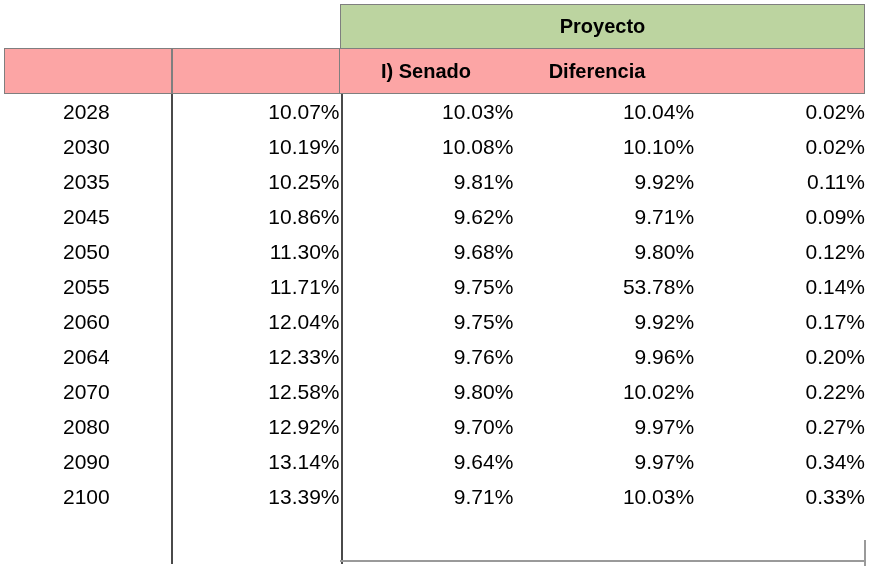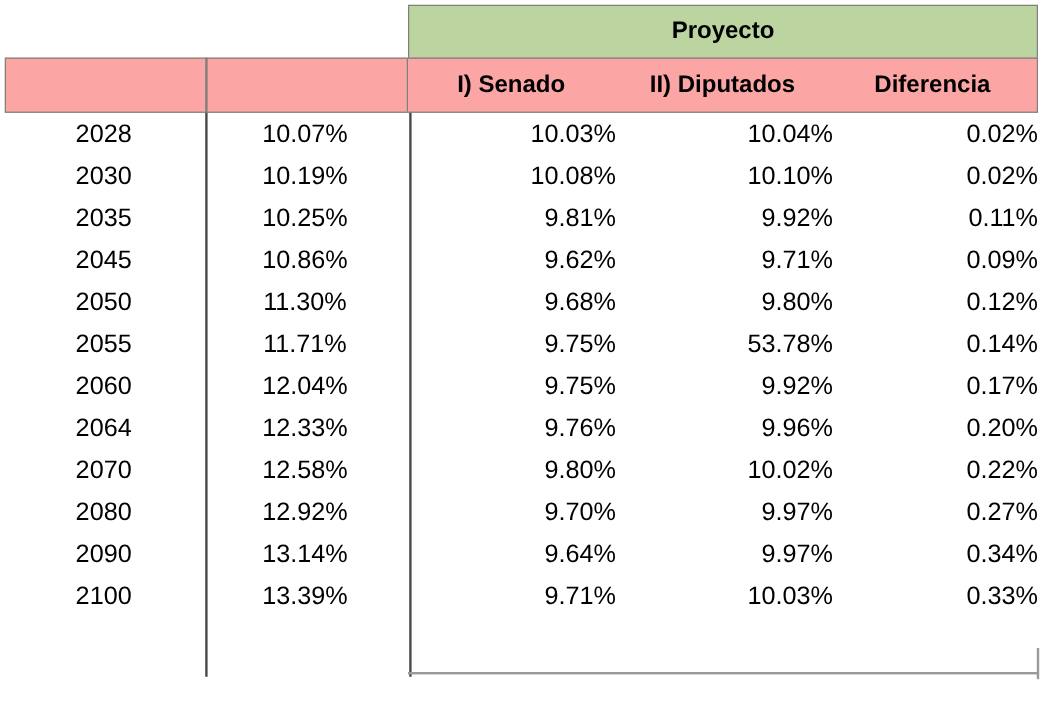--- a/index.html
+++ b/index.html
@@ -95,21 +95,21 @@
   }
   table.data td {
     height: 35px;
     font-size: 21px;
     color: #000;
     padding: 0;
     vertical-align: middle;
     border: none;
   }
   td.c-year  { width: 164px; text-align: center; }
-  td.c-base  { width: 170px; text-align: center;  padding-right: 8px; margin-top: 44px; }
+  td.c-base  { width: 170px; text-align: right;  padding-right: 8px; margin-top: 44px; }
   td.c-sen   { width: 173px; text-align: right;  padding-right: 22px; }
   td.c-dip   { width: 180px; text-align: right;  padding-right: 22px; }
   td.c-dif   { width: 170px; text-align: right;  padding-right: 52px; }
 
   
   .bottom-edge {
     position: absolute;
     left: 340px;
     top: 560px;
     width: 525px;
@@ -129,21 +129,20 @@
 <body>
 
 <div id="page">
 
   <div class="hdr-proyecto">Proyecto</div>
 
   <div class="hdr-row2">
     <div class="hdr-cell hdr-c0"></div>
     <div class="hdr-cell hdr-c1"></div>
     <div class="hdr-cell hdr-c2">I) Senado</div>
-    <div class="hdr-cell hdr-c3">II) Diputados</div>
     <div class="hdr-cell hdr-c4">Diferencia</div>
   </div>
 
   <div class="vline-top" style="left:171px;"></div>
   <div class="vline vline-a"></div>
   <div class="vline vline-b"></div>
 
   <table class="data">
     <tbody id="tbody">
         <tr>

